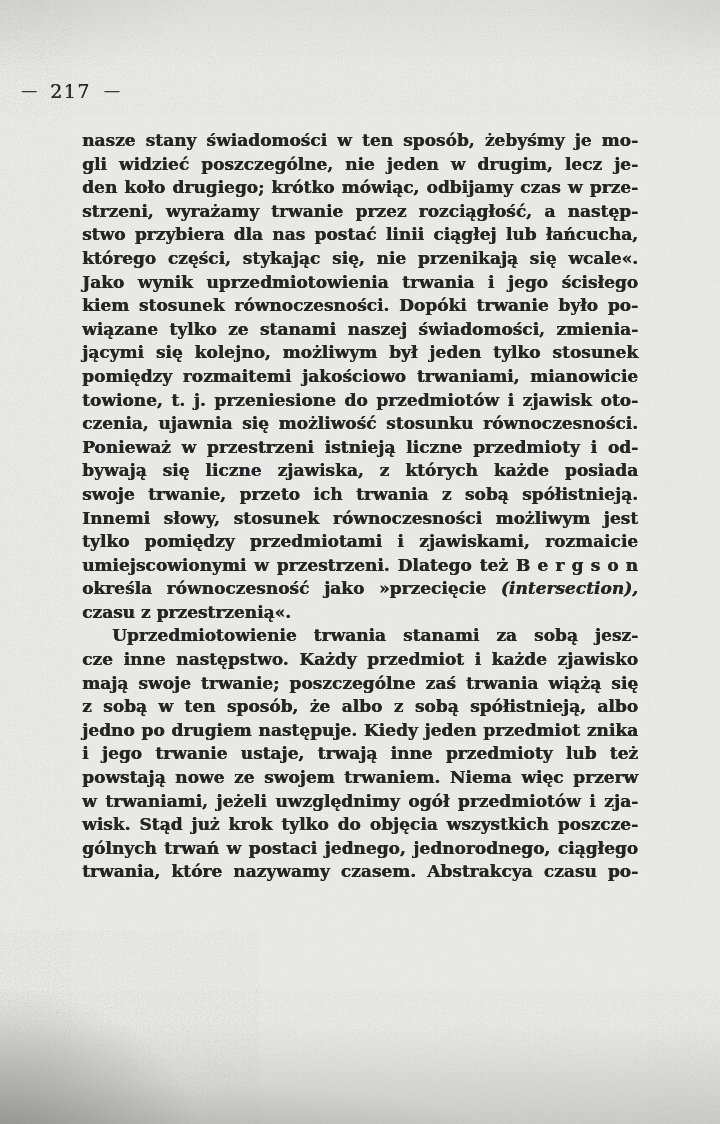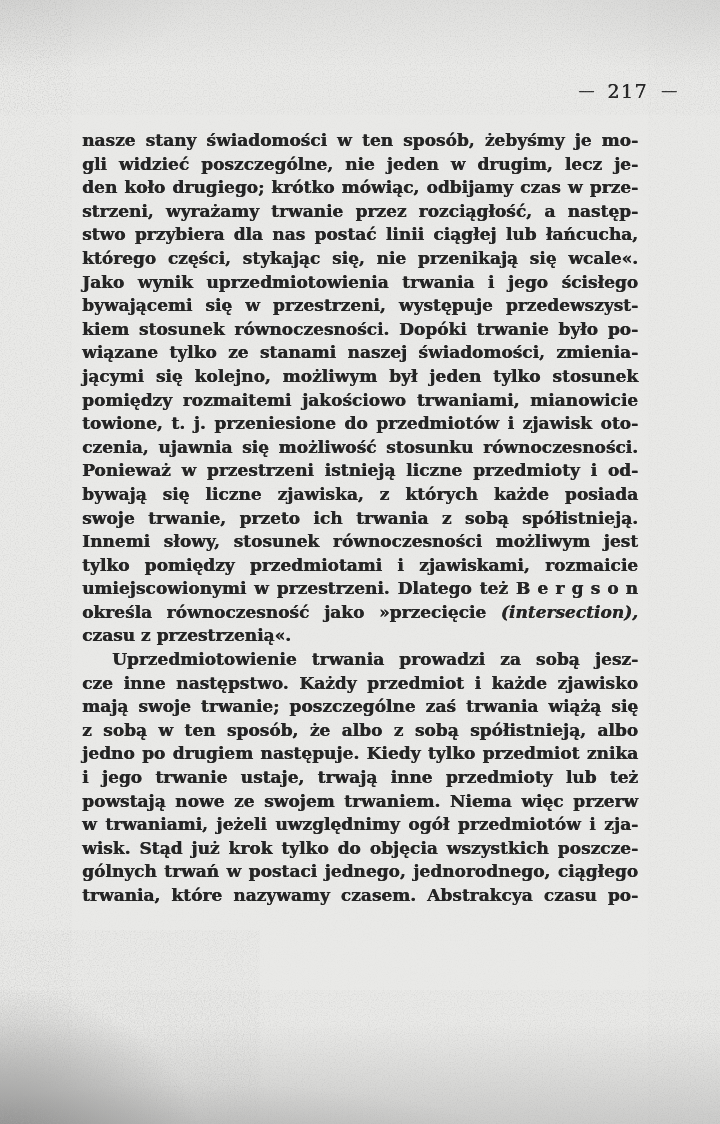--- a/index.html
+++ b/index.html
@@ -26,24 +26,25 @@
     position: absolute;
     top: 0; left: 0;
     width: 720px; height: 1124px;
     pointer-events: none;
   }
   .page-header {
     position: absolute;
     top: 80px;
     left: 0;
     width: 690px;
-    text-align: right;
+    text-align: left;
     font-size: 19px;
     color: #242424;
     text-shadow: 0.4px 0 0 currentColor;
+    padding-left: 8px;
   }
   .page-header .dash {
     margin: 0 13px;
     font-size: 16px;
     color: #333;
     position: relative;
     top: -2px;
   }
   .page-header .page-num {
     letter-spacing: 1.5px;
@@ -84,40 +85,39 @@
   </div>
 
   <div class="body-text">
       <div class="line"><span>nasze stany świadomości w ten sposób, żebyśmy je mo-</span></div>
       <div class="line"><span>gli widzieć poszczególne, nie jeden w drugim, lecz je-</span></div>
       <div class="line"><span>den koło drugiego; krótko mówiąc, odbijamy czas w prze-</span></div>
       <div class="line"><span>strzeni, wyrażamy trwanie przez rozciągłość, a następ-</span></div>
       <div class="line"><span>stwo przybiera dla nas postać linii ciągłej lub łańcucha,</span></div>
       <div class="line"><span>którego części, stykając się, nie przenikają się wcale«.</span></div>
       <div class="line"><span>Jako wynik uprzedmiotowienia trwania i jego ścisłego</span></div>
-      <div class="line"><span>bywającemi się w przestrzeni, występuje przedewszyst-</span></div>
       <div class="line"><span>kiem stosunek równoczesności. Dopóki trwanie było po-</span></div>
       <div class="line"><span>wiązane tylko ze stanami naszej świadomości, zmienia-</span></div>
       <div class="line"><span>jącymi się kolejno, możliwym był jeden tylko stosunek</span></div>
       <div class="line"><span>pomiędzy rozmaitemi jakościowo trwaniami, mianowicie</span></div>
       <div class="line"><span>towione, t. j. przeniesione do przedmiotów i zjawisk oto-</span></div>
       <div class="line"><span>czenia, ujawnia się możliwość stosunku równoczesności.</span></div>
       <div class="line"><span>Ponieważ w przestrzeni istnieją liczne przedmioty i od-</span></div>
       <div class="line"><span>bywają się liczne zjawiska, z których każde posiada</span></div>
       <div class="line"><span>swoje trwanie, przeto ich trwania z sobą spółistnieją.</span></div>
       <div class="line"><span>Innemi słowy, stosunek równoczesności możliwym jest</span></div>
       <div class="line"><span>tylko pomiędzy przedmiotami i zjawiskami, rozmaicie</span></div>
       <div class="line"><span>umiejscowionymi w przestrzeni. Dlatego też </span><span class="spaced">Bergson</span></div>
       <div class="line"><span>określa równoczesność jako »przecięcie </span><span class="italic">(intersection),</span></div>
       <div class="line no-justify"><span>czasu z przestrzenią«.</span></div>
-      <div class="line indent"><span>Uprzedmiotowienie trwania prowadzi za sobą jesz-</span></div>
+      <div class="line indent"><span>Uprzedmiotowienie trwania stanami za sobą jesz-</span></div>
       <div class="line"><span>cze inne następstwo. Każdy przedmiot i każde zjawisko</span></div>
       <div class="line"><span>mają swoje trwanie; poszczególne zaś trwania wiążą się</span></div>
       <div class="line"><span>z sobą w ten sposób, że albo z sobą spółistnieją, albo</span></div>
-      <div class="line"><span>jedno po drugiem następuje. Kiedy tylko przedmiot znika</span></div>
+      <div class="line"><span>jedno po drugiem następuje. Kiedy jeden przedmiot znika</span></div>
       <div class="line"><span>i jego trwanie ustaje, trwają inne przedmioty lub też</span></div>
       <div class="line"><span>powstają nowe ze swojem trwaniem. Niema więc przerw</span></div>
       <div class="line"><span>w trwaniami, jeżeli uwzględnimy ogół przedmiotów i zja-</span></div>
       <div class="line"><span>wisk. Stąd już krok tylko do objęcia wszystkich poszcze-</span></div>
       <div class="line"><span>gólnych trwań w postaci jednego, jednorodnego, ciągłego</span></div>
       <div class="line"><span>trwania, które nazywamy czasem. Abstrakcya czasu po-</span></div>
     </div>
 
   <svg class="noise-overlay" width="720" height="1124" xmlns="http://www.w3.org/2000/svg">
     <defs>

